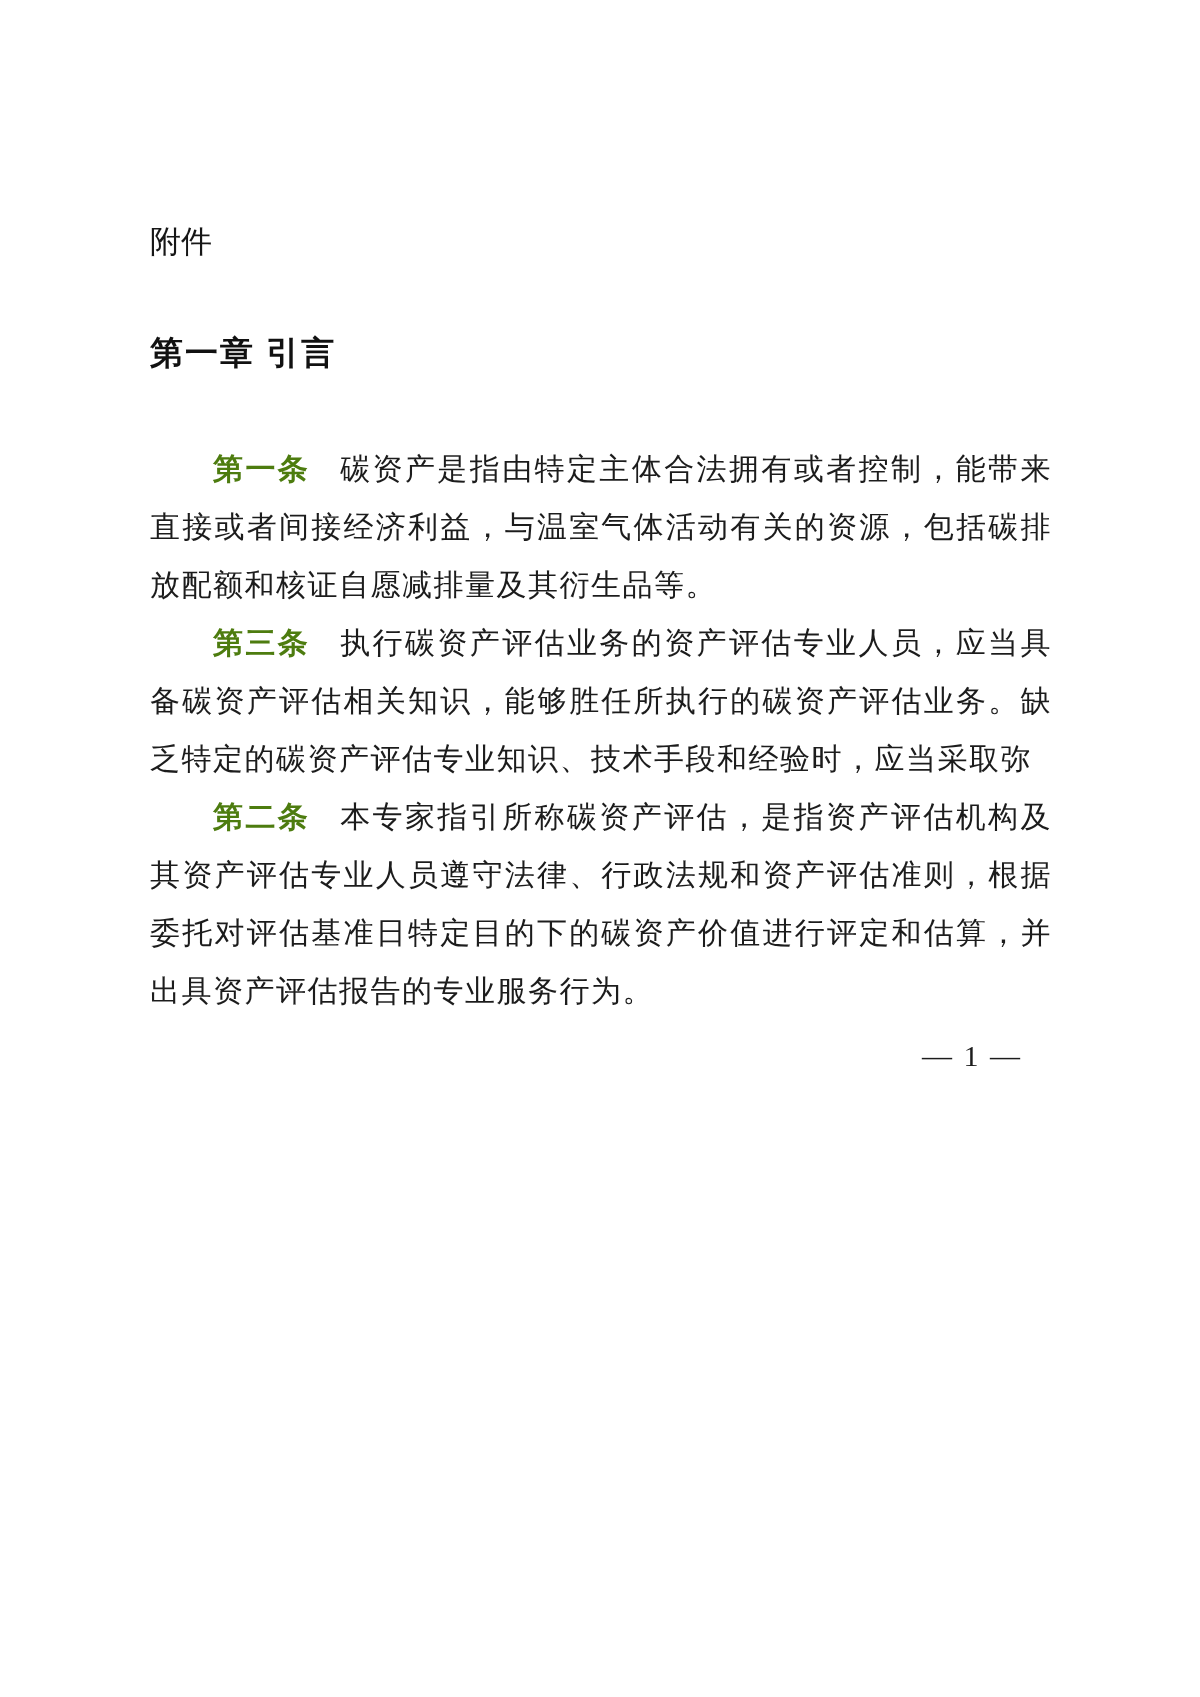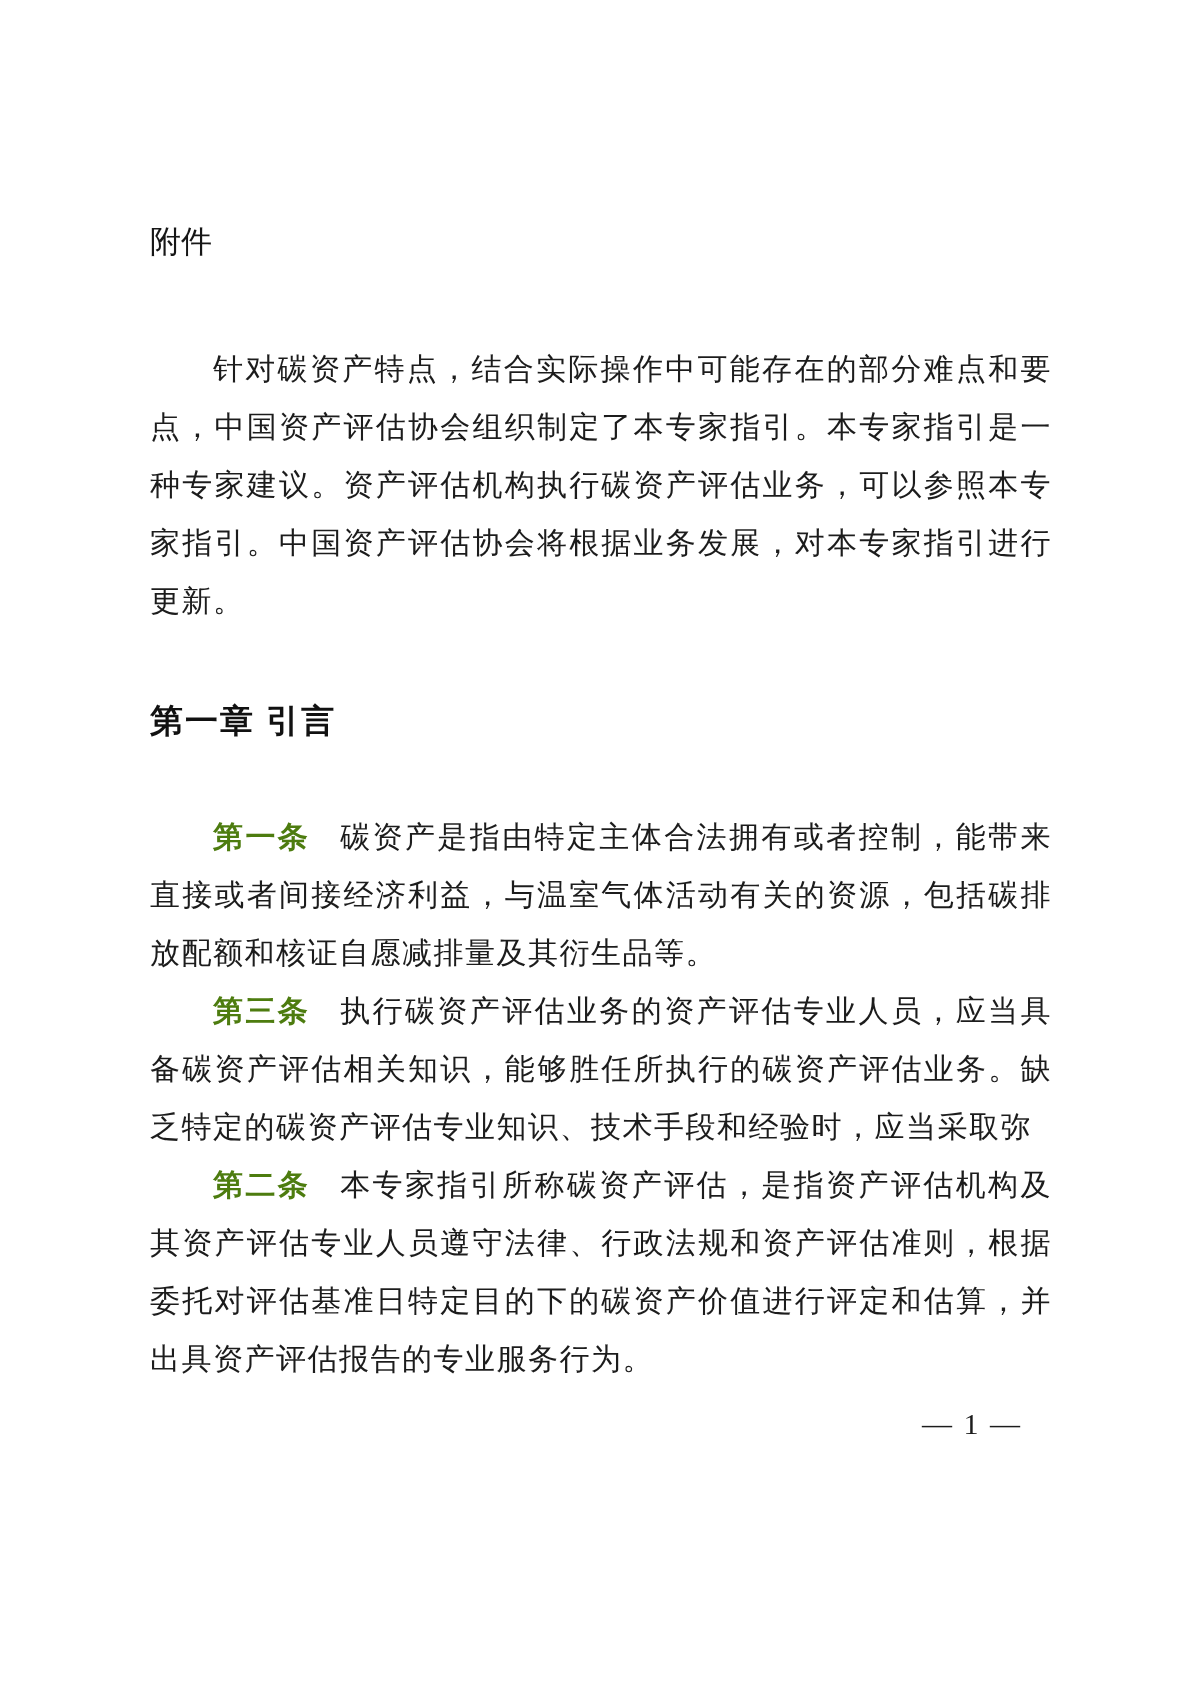--- a/index.html
+++ b/index.html
@@ -82,21 +82,20 @@
 </head>
 <body>
 
 <div class="page">
 
   <div class="attachment">附件</div>
 
 
   <div class="body-text">
 
-    <p class="para intro">针对碳资产特点，结合实际操作中可能存在的部分难点和要点，中国资产评估协会组织制定了本专家指引。本专家指引是一种专家建议。资产评估机构执行碳资产评估业务，可以参照本专家指引。中国资产评估协会将根据业务发展，对本专家指引进行更新。</p>
 
     <h2 class="chapter-heading">第一章 引言</h2>
 
     <div class="articles">
 
       <p class="para article">
         <span class="article-label">第一条</span><span class="article-text">碳资产是指由特定主体合法拥有或者控制，能带来直接或者间接经济利益，与温室气体活动有关的资源，包括碳排放配额和核证自愿减排量及其衍生品等。</span>
       </p>
 
       <p class="para article">

